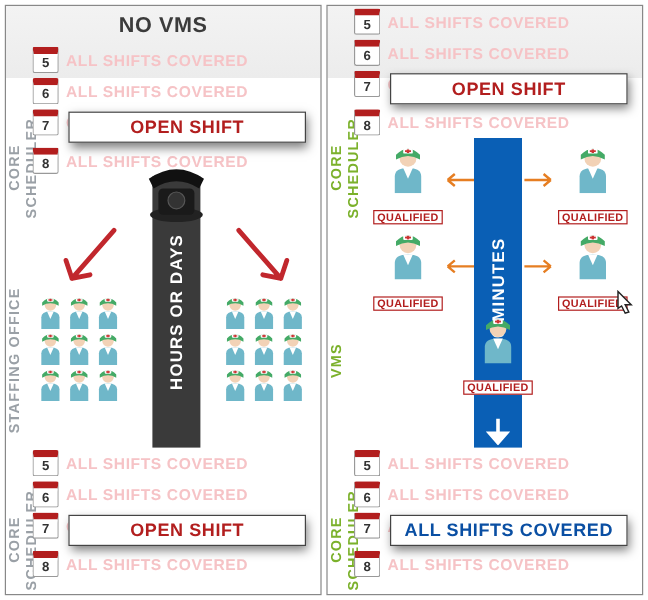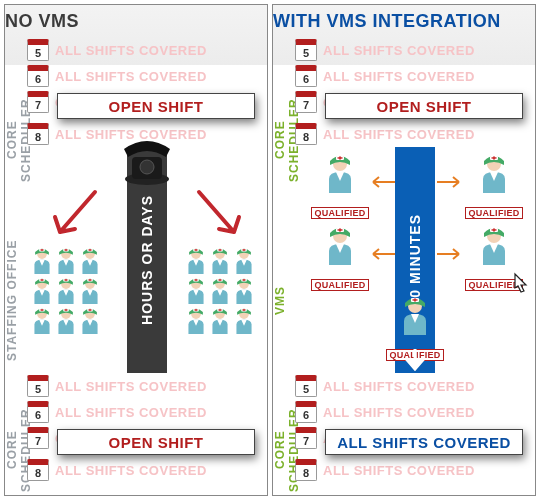--- a/index.html
+++ b/index.html
@@ -1,19 +1,19 @@
 <!DOCTYPE html>
 <html><head>
 <meta charset="utf-8">
 <style>
   * { box-sizing: border-box; margin: 0; padding: 0; }
   body { font-family: Arial, Helvetica, sans-serif; background: #fff; }
   .stage { width: 540px; height: 500px; display: flex; gap: 4px; padding: 4px; }
   .panel { flex: 1; border: 1px solid #888; position: relative; background: linear-gradient(#f3f3f3,#ececec 60px,#fff 60px); display: flex; flex-direction: column; }
-  .panel-title { height: 32px; line-height: 32px; text-align: left; font-weight: 900; font-size: 18px; letter-spacing: .5px; }
+  .panel-title { height: 32px; line-height: 32px; text-align: center; font-weight: 900; font-size: 18px; letter-spacing: .5px; }
   .left .panel-title { color: #3b3b3b; }
   .right .panel-title { color: #0a4fa3; }
   .vlabel { position: absolute; left: 0; writing-mode: vertical-rl; transform: rotate(180deg); font-weight: 900; font-size: 12px; color: #9aa0a6; letter-spacing: 1px; text-align: center; }
   .left .vlabel.v1 { top: 80px; height: 110px; color:#9aa0a6; }
   .left .vlabel.v2 { top: 220px; height: 150px; }
   .left .vlabel.v3 { top: 400px; height: 90px; }
   .right .vlabel.v1 { top: 80px; height: 110px; color:#7bb12b; }
   .right .vlabel.v2 { top: 220px; height: 150px; color:#7bb12b; }
   .right .vlabel.v3 { top: 400px; height: 90px; color:#7bb12b; }
   .rows { margin-left: 22px; margin-right: 6px; }
@@ -224,21 +224,20 @@
       <div class="openbox">OPEN SHIFT</div>
       <div class="row">
           <div class="cal">8</div>
           <div class="rowtext">ALL SHIFTS COVERED</div>
         </div>
     </div>
     <div class="section-gap"></div>
   </div>
 
   <div class="panel right">
-    <div class="panel-title">WITH VMS INTEGRATION</div>
     <div class="vlabel v1">CORE SCHEDULER</div>
     <div class="vlabel v2">VMS</div>
     <div class="vlabel v3">CORE SCHEDULER</div>
 
     <div class="rows">
       <div class="row">
           <div class="cal">5</div>
           <div class="rowtext">ALL SHIFTS COVERED</div>
         </div>
       <div class="row">

